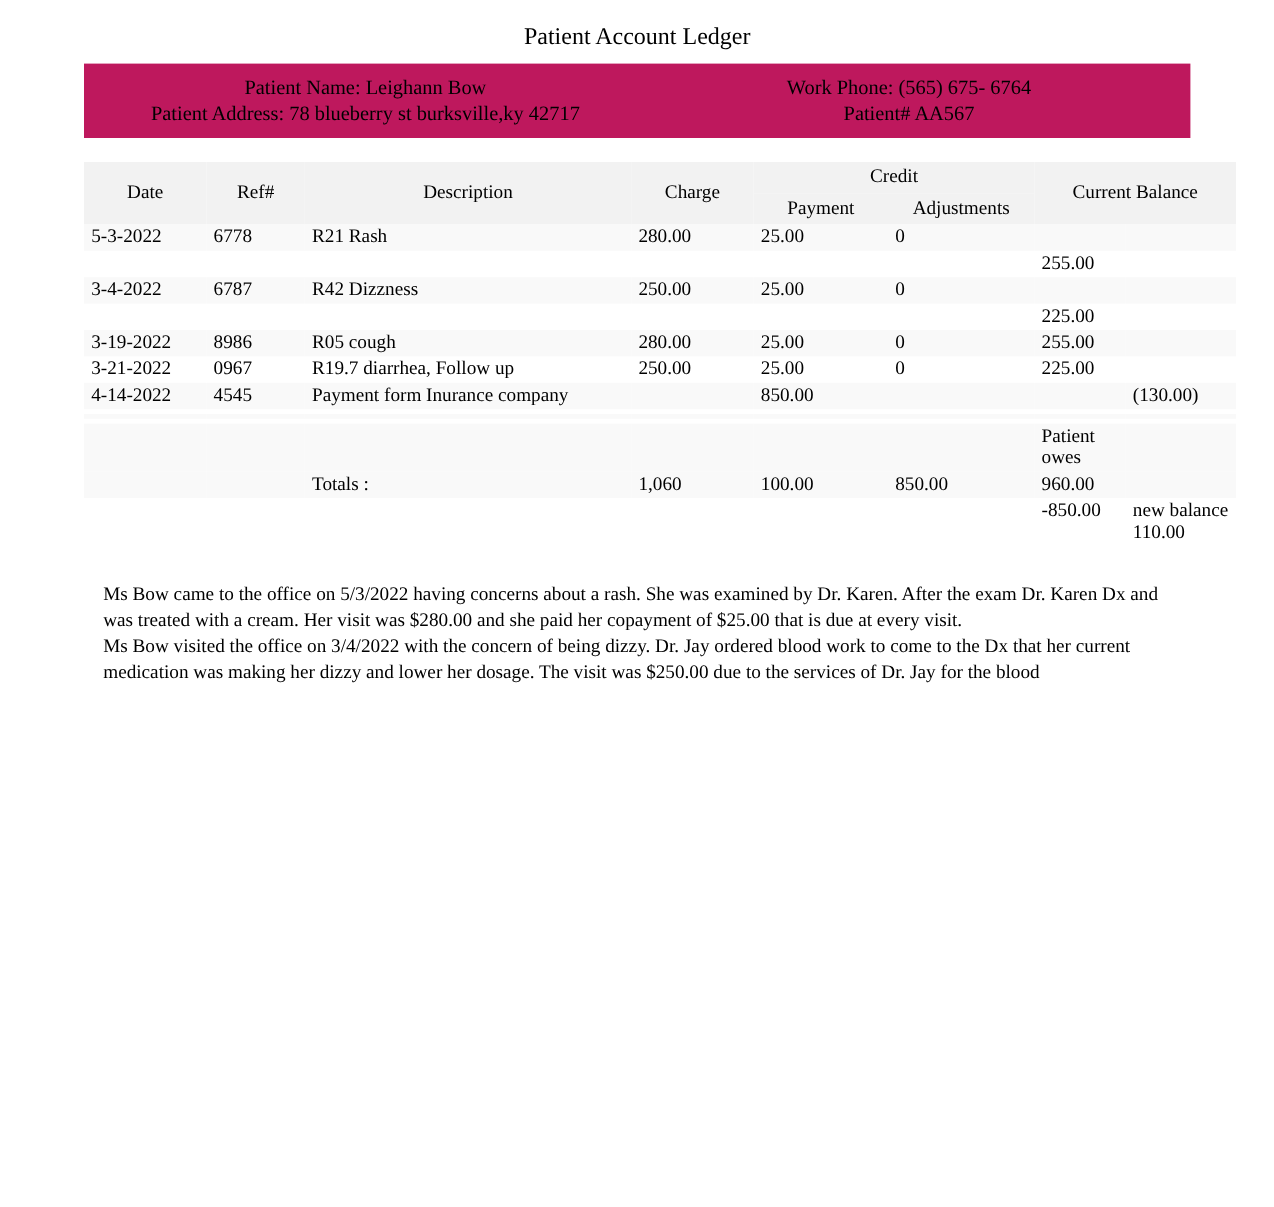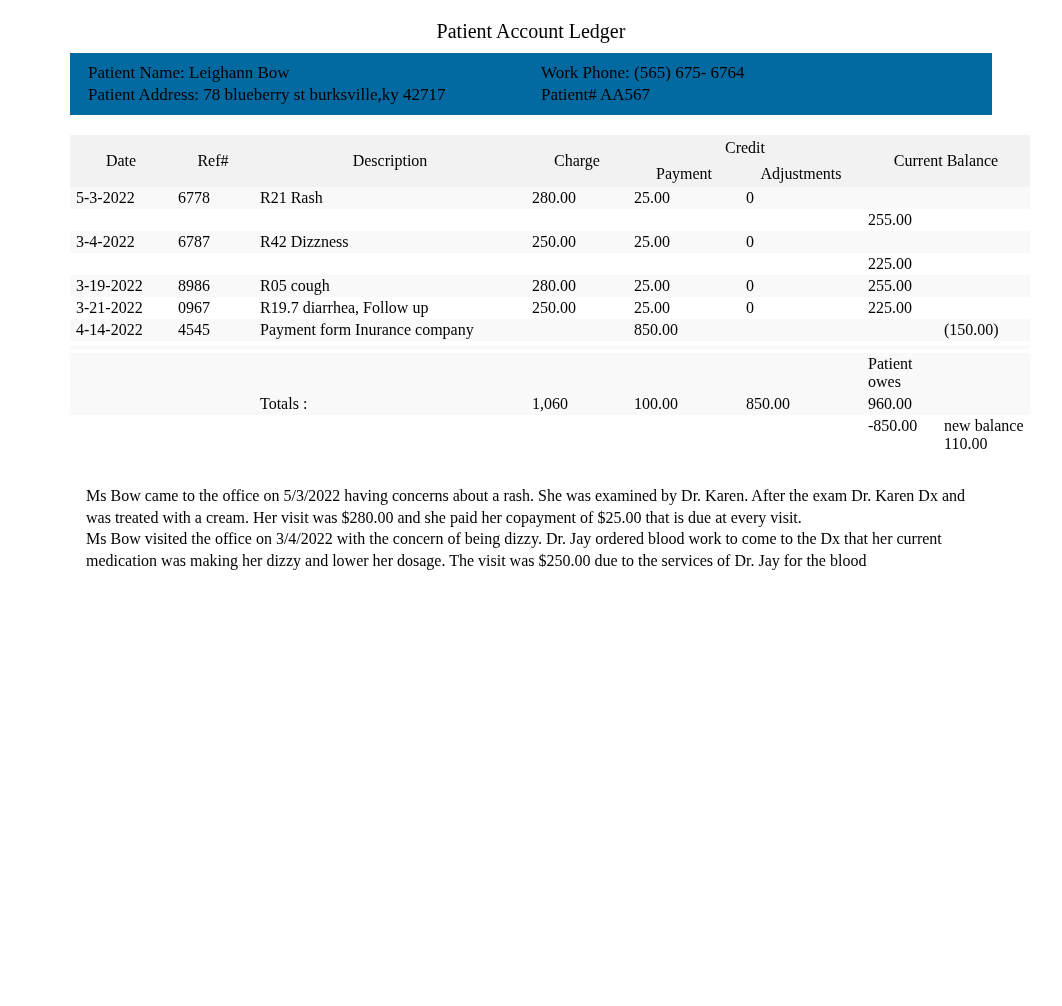--- a/index.html
+++ b/index.html
@@ -12,24 +12,25 @@
     box-sizing: border-box;
   }
   h1 {
     font-size: 20px;
     font-weight: normal;
     text-align: center;
     margin: 0 0 10px 0;
   }
   .info-box {
     display: flex;
-    background: #0369a1;
+    background: #be185d;
     padding: 8px 8px;
     margin: 0 40px 20px 40px;
     font-size: 17px;
+    text-align: center;
   }
   .info-col {
     flex: 1;
     padding: 0 10px;
   }
   .info-col div { margin: 2px 0; }
   table.ledger {
     border-collapse: collapse;
     width: 960px;
     margin: 0 40px 30px 40px;
@@ -156,21 +157,21 @@
         <td class="num"></td>
       </tr>
       <tr>
         <td>4-14-2022</td>
         <td>4545</td>
         <td>Payment form Inurance company</td>
         <td class="num"></td>
         <td class="num">850.00</td>
         <td class="num"></td>
         <td class="num"></td>
-        <td class="num">(150.00)</td>
+        <td class="num">(130.00)</td>
       </tr>
       <tr>
         <td></td>
         <td></td>
         <td></td>
         <td class="num"></td>
         <td class="num"></td>
         <td class="num"></td>
         <td class="num"></td>
         <td class="num"></td>

